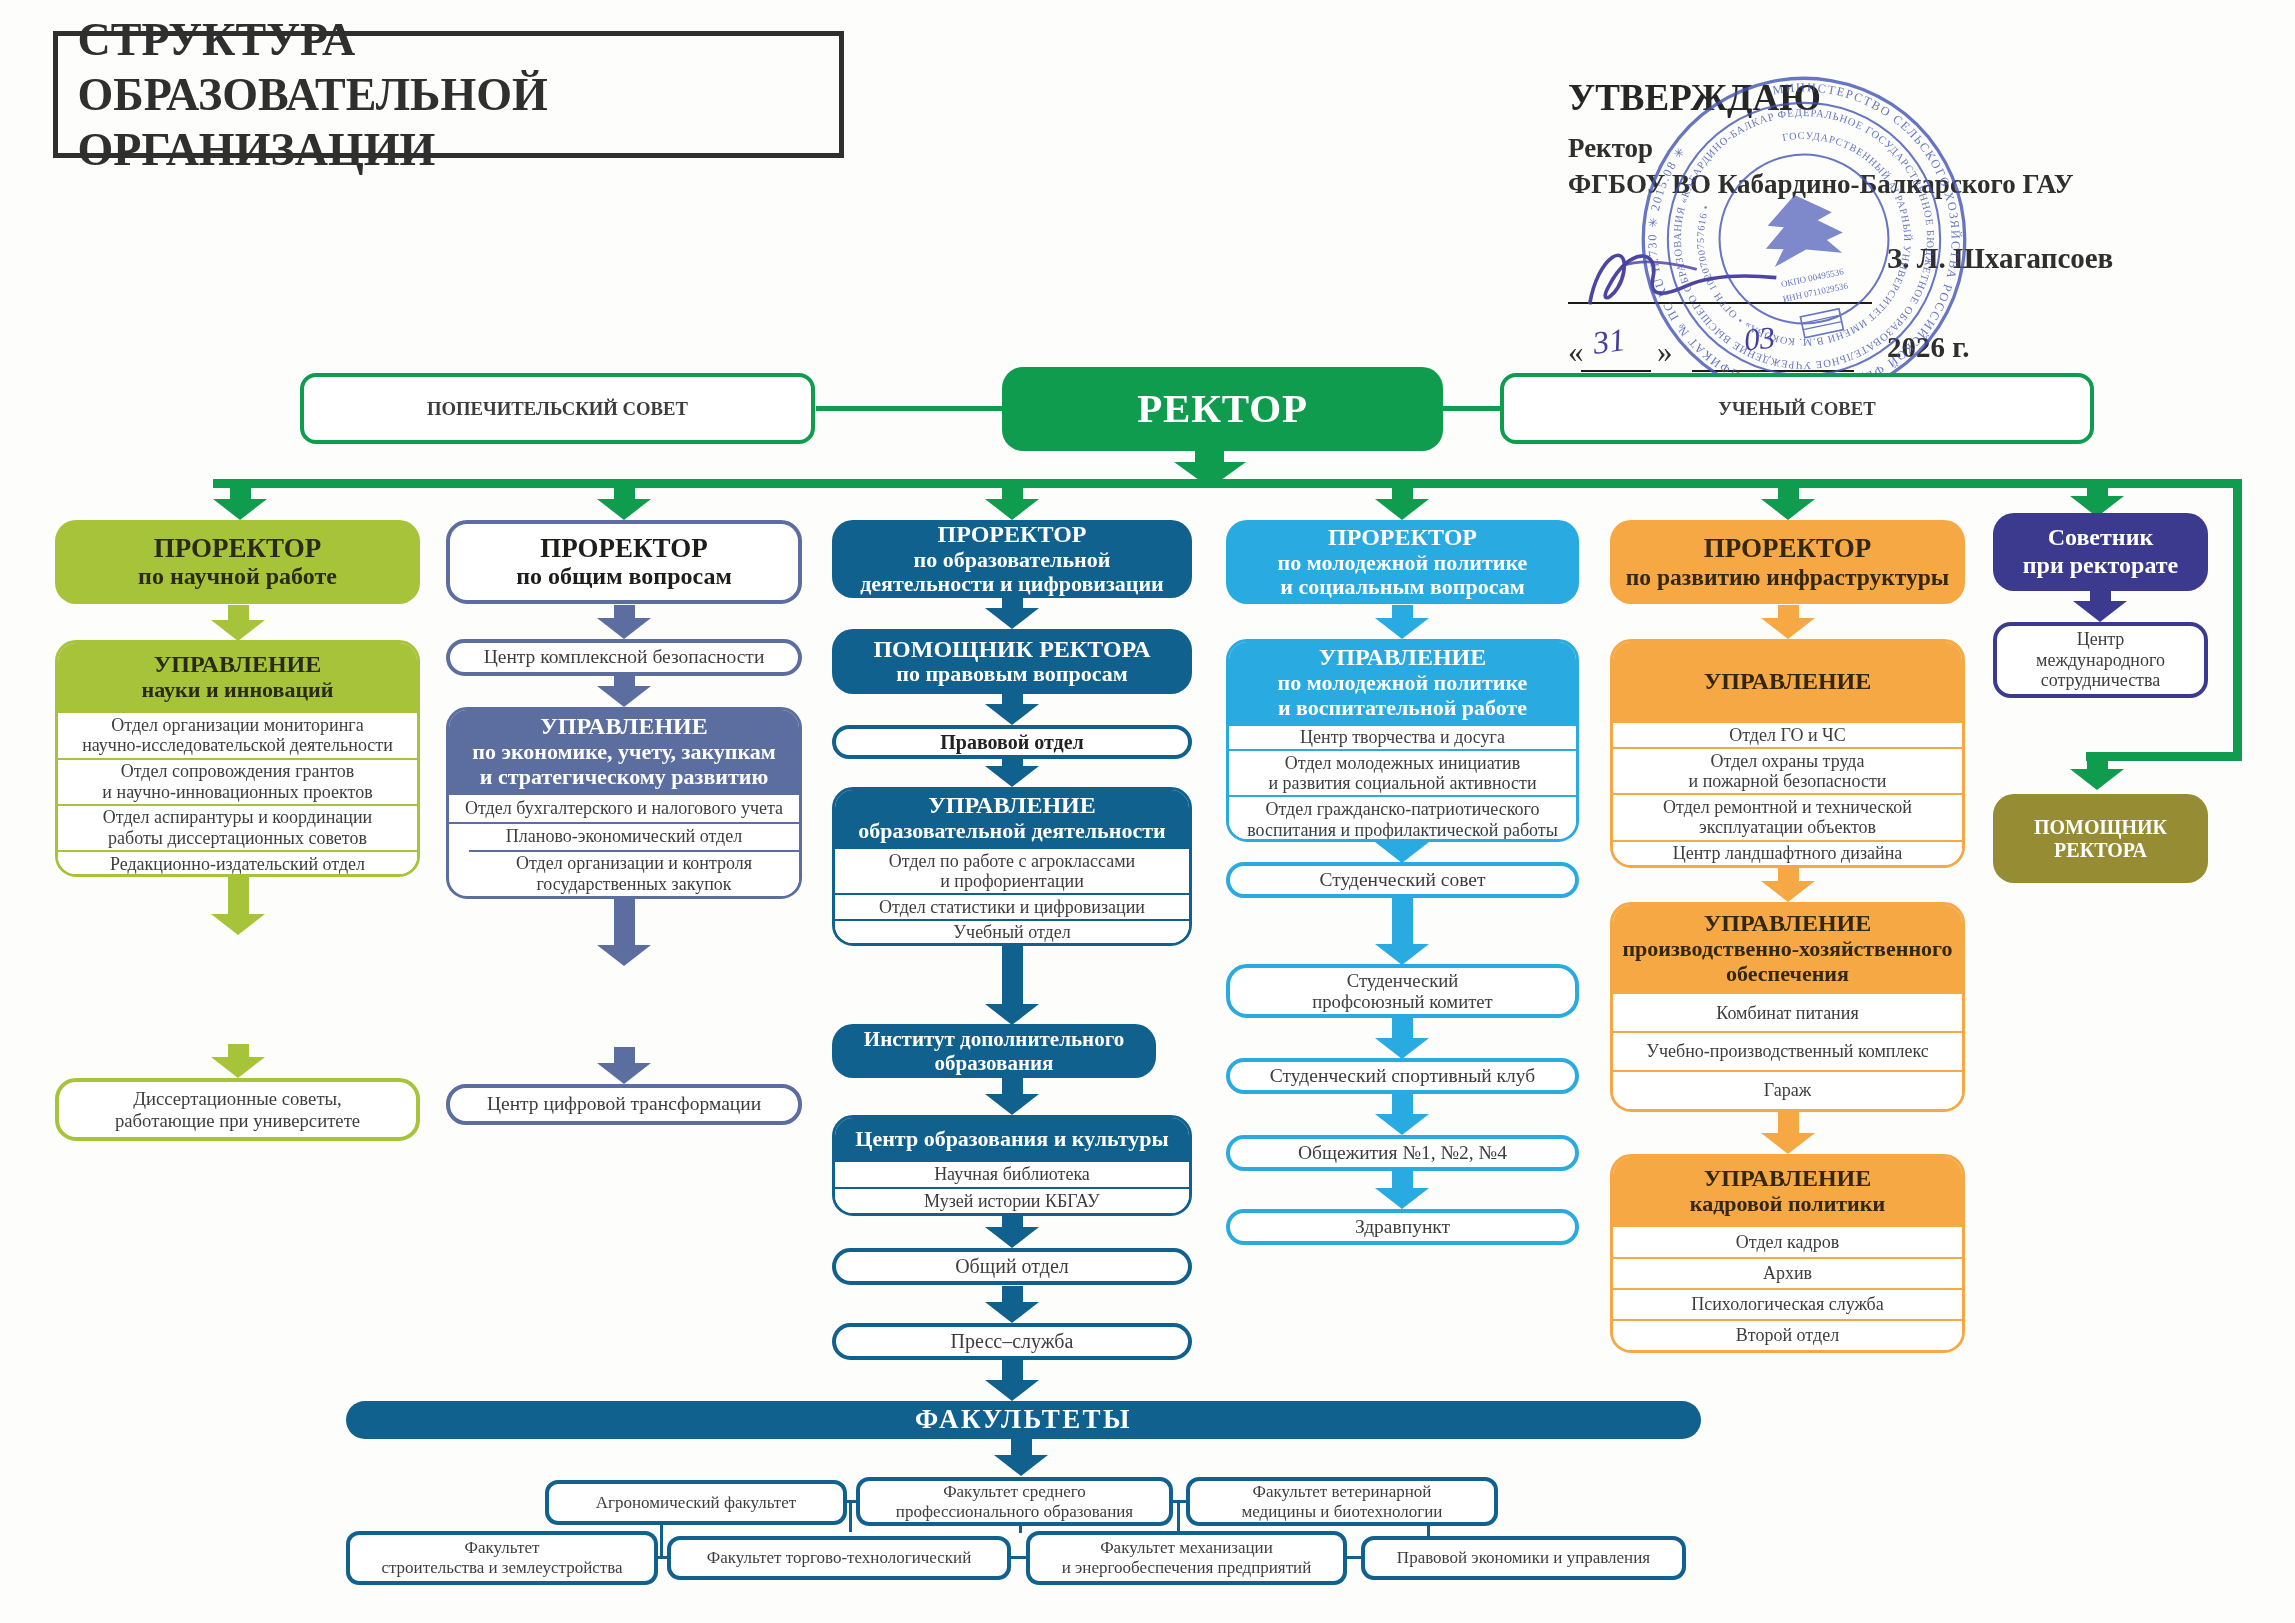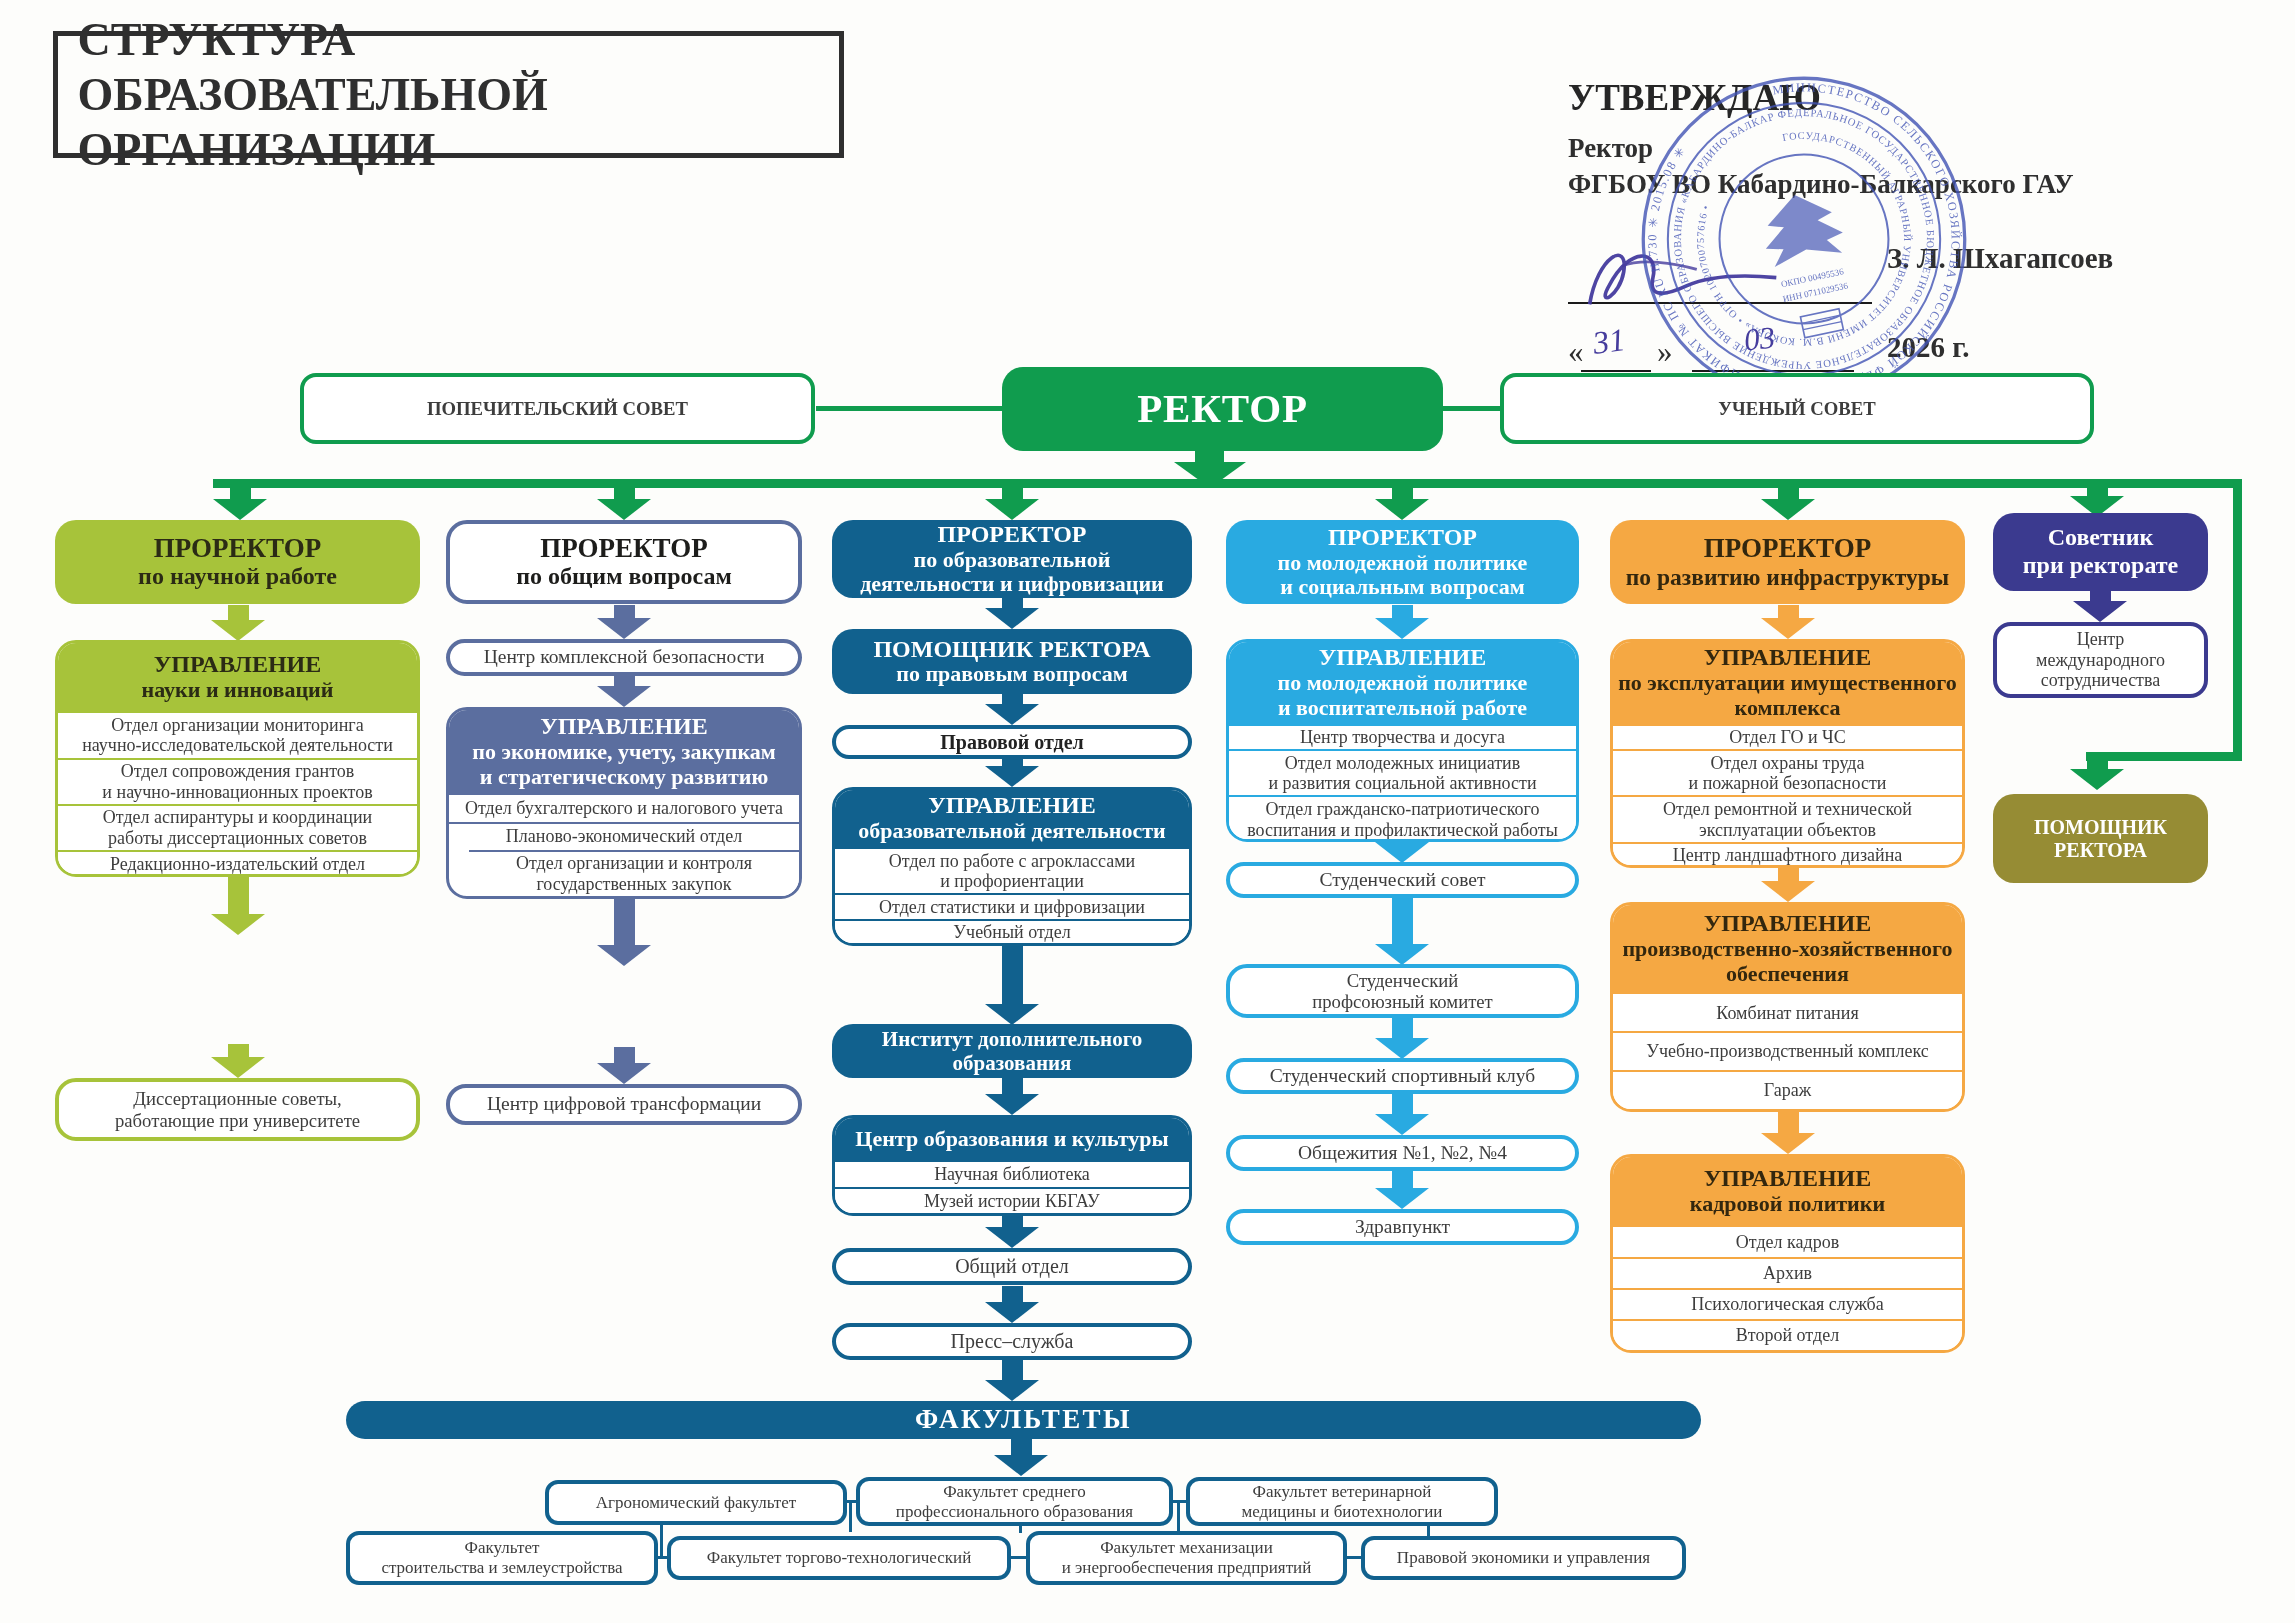--- a/index.html
+++ b/index.html
@@ -244,21 +244,21 @@
     </div>
     <div class="rw" style="flex:1.3;">Отдел по работе с агроклассами
 и профориентации</div>
     <div class="rw">Отдел статистики и цифровизации</div>
     <div class="rw">Учебный отдел</div>
   </div>
   <div class="arr blue" style="left:985px;top:946px;height:79px;">
       <i class="st"></i>
       <i class="tr"></i>
     </div>
-  <div class="node solid blue" style="left:832px;top:1024px;width:360px;height:54px;font-size:21px;font-weight:bold;">Институт дополнительного
+  <div class="node solid blue" style="left:832px;top:1024px;width:324px;height:54px;font-size:21px;font-weight:bold;">Институт дополнительного
 образования</div>
   <div class="arr blue" style="left:985px;top:1078px;height:37px;">
       <i class="st"></i>
       <i class="tr"></i>
     </div>
   <div class="grp blue" style="left:832px;top:1115px;width:360px;height:101px;">
     <div class="hd" style="flex:0 0 36px;">
       <div class="hl2">Центр образования и культуры</div>
     </div>
     <div class="rw">Научная библиотека</div>
@@ -360,22 +360,20 @@
     <div class="nl1">ПРОРЕКТОР</div>
     <div class="nl2" style="font-size:23.5px;">по развитию инфраструктуры</div>
   </div>
   <div class="arr orange" style="left:1761px;top:605px;height:34px;">
       <i class="st"></i>
       <i class="tr"></i>
     </div>
   <div class="grp orange" style="left:1610px;top:639px;width:355px;height:229px;">
     <div class="hd" style="flex:0 0 73px;">
       <div class="hl1">УПРАВЛЕНИЕ</div>
-      <div class="hl2">по эксплуатации имущественного
-комплекса</div>
     </div>
     <div class="rw" style="flex:.62;">Отдел ГО и ЧС</div>
     <div class="rw">Отдел охраны труда
 и пожарной безопасности</div>
     <div class="rw">Отдел ремонтной и технической
 эксплуатации объектов</div>
     <div class="rw">Центр ландшафтного дизайна
 и декоративного производства</div>
   </div>
   <div class="arr orange" style="left:1761px;top:868px;height:34px;">

